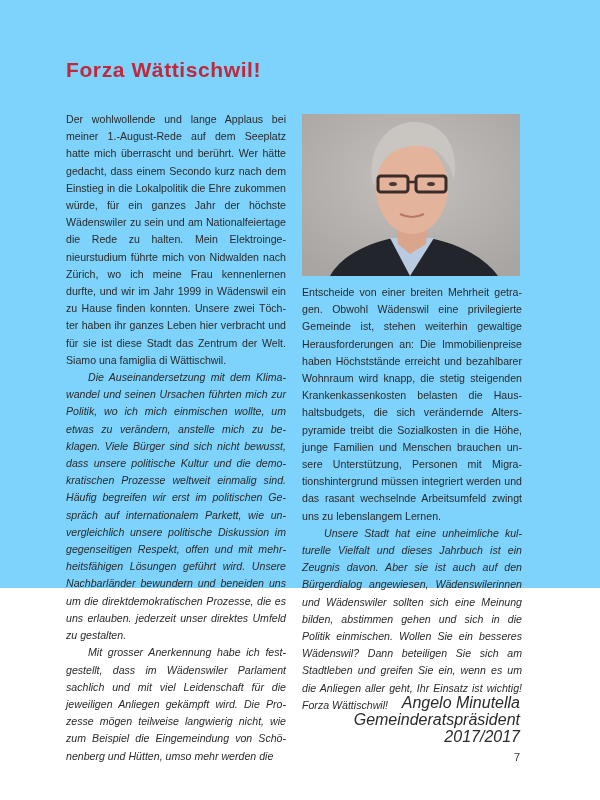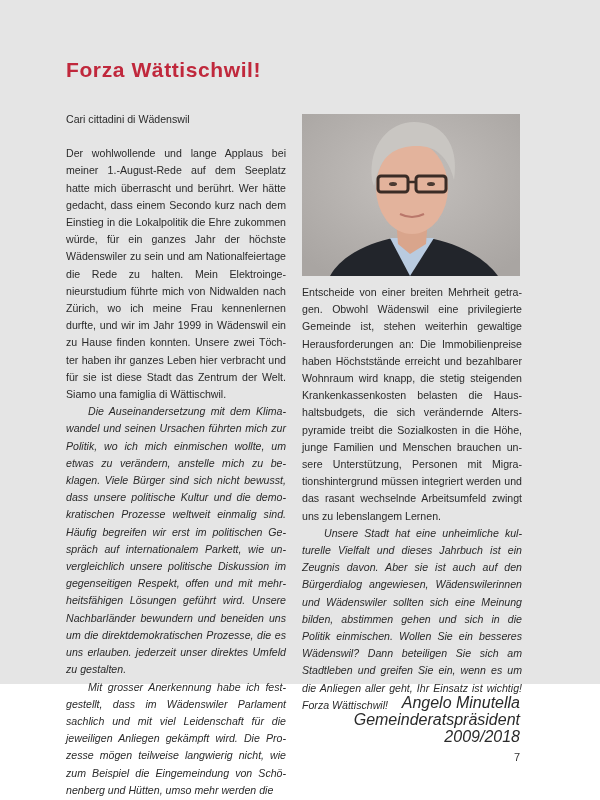--- a/index.html
+++ b/index.html
@@ -1,17 +1,17 @@
 <!DOCTYPE html>
 <html><head>
   <meta charset="utf-8">
   <style>
     html, body { margin: 0; padding: 0; background: #ffffff; }
     body { width: 600px; height: 800px; position: relative; overflow: hidden; }
-    .page { position: absolute; left: 0; top: 0; width: 600px; height: 684px; background: #e5e5e5; }
+    .page { position: absolute; left: 0; top: 0; width: 600px; height: 588px; background: #7dd3fc; }
     .title {
       position: absolute; left: 66px; top: 58px;
       font-family: "Liberation Sans", sans-serif; font-weight: bold;
       font-size: 21px; color: #c0283c; letter-spacing: 0.6px; margin: 0;
     }
     .col {
       position: absolute; width: 220px;
       font-family: "Liberation Sans", sans-serif; font-size: 10.6px;
       line-height: 17.2px; color: #2a2a2a; text-align: justify;
       hyphens: manual;
@@ -36,21 +36,20 @@
       font-family: "Liberation Sans", sans-serif; font-size: 11px; color: #333;
     }
   </style>
 </head>
 <body>
 
 <div class="page">
   <h1 class="title">Forza Wättischwil!</h1>
 
   <div class="col col-left">
-    <p class="salutation">Cari cittadini di Wädenswil</p>
     <p>Der wohlwollende und lange Applaus bei meiner 1.-August-Rede auf dem Seeplatz hatte mich überrascht und berührt. Wer hätte ge­dacht, dass einem Secondo kurz nach dem Einstieg in die Lokalpolitik die Ehre zukom­men würde, für ein ganzes Jahr der höchste Wädenswiler zu sein und am Nationalfeier­tage die Rede zu halten. Mein Elektroinge­nieurstudium führte mich von Nidwalden nach Zürich, wo ich meine Frau kennenlernen durfte, und wir im Jahr 1999 in Wädenswil ein zu Hause finden konnten. Unsere zwei Töch­ter haben ihr ganzes Leben hier verbracht und für sie ist diese Stadt das Zentrum der Welt. Siamo una famiglia di Wättischwil.</p>
     <p class="indent">Die Auseinandersetzung mit dem Klima­wandel und seinen Ursachen führten mich zur Politik, wo ich mich einmischen wollte, um etwas zu verändern, anstelle mich zu be­klagen. Viele Bürger sind sich nicht bewusst, dass unsere politische Kultur und die demo­kratischen Prozesse weltweit einmalig sind. Häufig begreifen wir erst im politischen Ge­spräch auf internationalem Parkett, wie un­vergleichlich unsere politische Diskussion im gegenseitigen Respekt, offen und mit mehr­heitsfähigen Lösungen geführt wird. Unsere Nachbarländer bewundern und beneiden uns um die direktdemokratischen Prozesse, die es uns erlauben. jederzeit unser direktes Umfeld zu gestalten.</p>
     <p class="indent">Mit grosser Anerkennung habe ich fest­gestellt, dass im Wädenswiler Parlament sachlich und mit viel Leidenschaft für die jeweiligen Anliegen gekämpft wird. Die Pro­zesse mögen teilweise langwierig nicht, wie zum Beispiel die Eingemeindung von Schö­nenberg und Hütten, umso mehr werden die</p>
   </div>
 
   <div class="photo">
     <svg width="218" height="162" viewBox="0 0 218 162" xmlns="http://www.w3.org/2000/svg">
       <defs>
         <radialGradient id="bg" cx="50%" cy="40%" r="70%">
           <stop offset="0%" stop-color="#c4c0bd"></stop>
@@ -80,17 +79,17 @@
     </svg>
   </div>
 
   <div class="col col-right">
     <p>Entscheide von einer breiten Mehrheit getra­gen. Obwohl Wädenswil eine privilegierte Gemeinde ist, stehen weiterhin gewaltige Herausforderungen an: Die Immobilienpreise haben Höchststände erreicht und bezahlba­rer Wohnraum wird knapp, die stetig steigen­den Krankenkassenkosten belasten die Haus­haltsbudgets, die sich verändernde Alters­pyramide treibt die Sozialkosten in die Höhe, junge Familien und Menschen brauchen un­sere Unterstützung, Personen mit Migra­tionshintergrund müssen integriert werden und das rasant wechselnde Arbeitsumfeld zwingt uns zu lebenslangem Lernen.</p>
     <p class="indent">Unsere Stadt hat eine unheimliche kul­turelle Vielfalt und dieses Jahrbuch ist ein Zeugnis davon. Aber sie ist auch auf den Bürgerdialog angewiesen, Wädenswilerin­nen und Wädenswiler sollten sich eine Meinung bilden, abstimmen gehen und sich in die Politik einmischen. Wollen Sie ein bes­seres Wädenswil? Dann beteiligen Sie sich am Stadtleben und greifen Sie ein, wenn es um die Anliegen aller geht, Ihr Einsatz ist wichtig! Forza Wättischwil!</p>
   </div>
 
   <div class="signature">
     <div>Angelo Minutella</div>
-    <div>Gemeinderatspräsident 2009/2018</div>
+    <div>Gemeinderatspräsident 2017/2017</div>
   </div>
 
   <div class="page-number">7</div>
 </div>
 
 </body></html>

